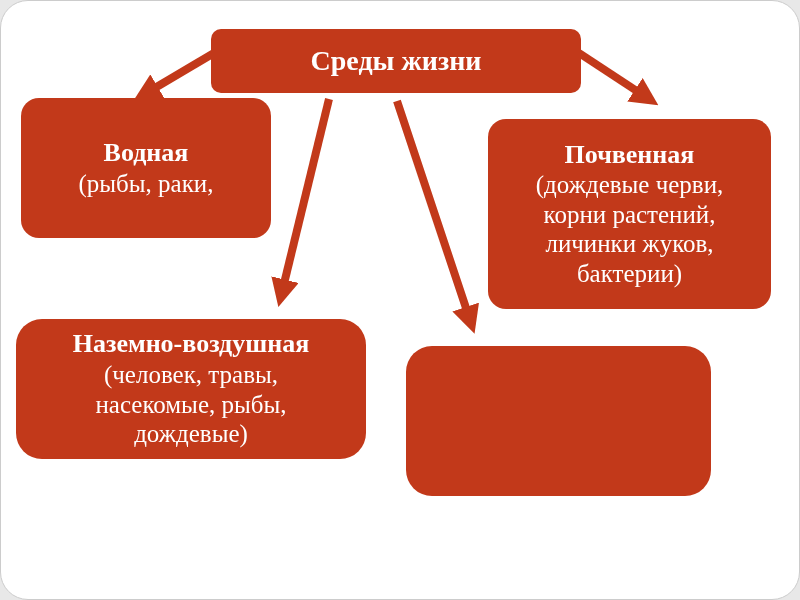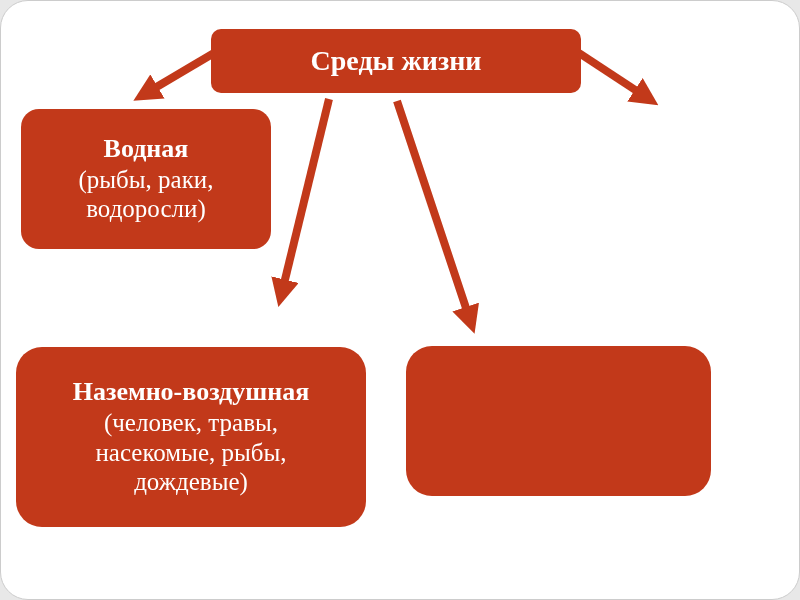--- a/index.html
+++ b/index.html
@@ -43,23 +43,23 @@
     line-height: 1.18;
     padding: 8px 8px;
   }
   .node-title { font-weight: bold; font-size: 26px; }
   .node-line  { font-size: 25px; text-align: center; }
   .title-node {
     left: 210px; top: 28px; width: 370px; height: 64px;
     border-radius: 10px;
   }
   .title-node .node-title { font-size: 28px; }
-  .node-water  { left: 20px;  top: 108px; width: 250px; height: 140px; border-radius: 18px; }
+  .node-water  { left: 20px;  top: 97px; width: 250px; height: 140px; border-radius: 18px; }
   .node-soil   { left: 487px; top: 118px; width: 283px; height: 190px; border-radius: 18px; }
-  .node-ground { left: 15px;  top: 318px; width: 350px; height: 180px; border-radius: 26px; margin-top: 28px; }
+  .node-ground { left: 15px;  top: 318px; width: 350px; height: 140px; border-radius: 26px; }
   .node-empty  { left: 405px; top: 345px; width: 305px; height: 150px; border-radius: 26px; }
   .arrow-line { stroke: var(--node); stroke-width: 8; }
 </style>
 </head>
 <body>
 
 <div class="slide">
 
   <svg class="arrows" viewBox="0 0 800 600" xmlns="http://www.w3.org/2000/svg">
     <defs>
@@ -73,23 +73,29 @@
     <line class="arrow-line" x1="396" y1="100" x2="470" y2="322" marker-end="url(#arrowhead)"></line>
   </svg>
 
   <div class="node title-node">
     <div class="node-title">Среды жизни</div>
   </div>
 
   <div class="node node-water">
     <div class="node-title">Водная</div>
     <div class="node-line">(рыбы, раки,</div>
-    <div class="node-line">водоросли)</div>
   </div>
 
+  <div class="node node-soil">
+    <div class="node-title">Почвенная</div>
+    <div class="node-line">(дождевые черви,</div>
+    <div class="node-line">корни растений,</div>
+    <div class="node-line">личинки жуков,</div>
+    <div class="node-line">бактерии)</div>
+  </div>
 
   <div class="node node-ground">
     <div class="node-title">Наземно-воздушная</div>
     <div class="node-line">(человек, травы,</div>
     <div class="node-line">насекомые, рыбы,</div>
     <div class="node-line">дождевые)</div>
   </div>
 
   <div class="node node-empty"></div>
 

